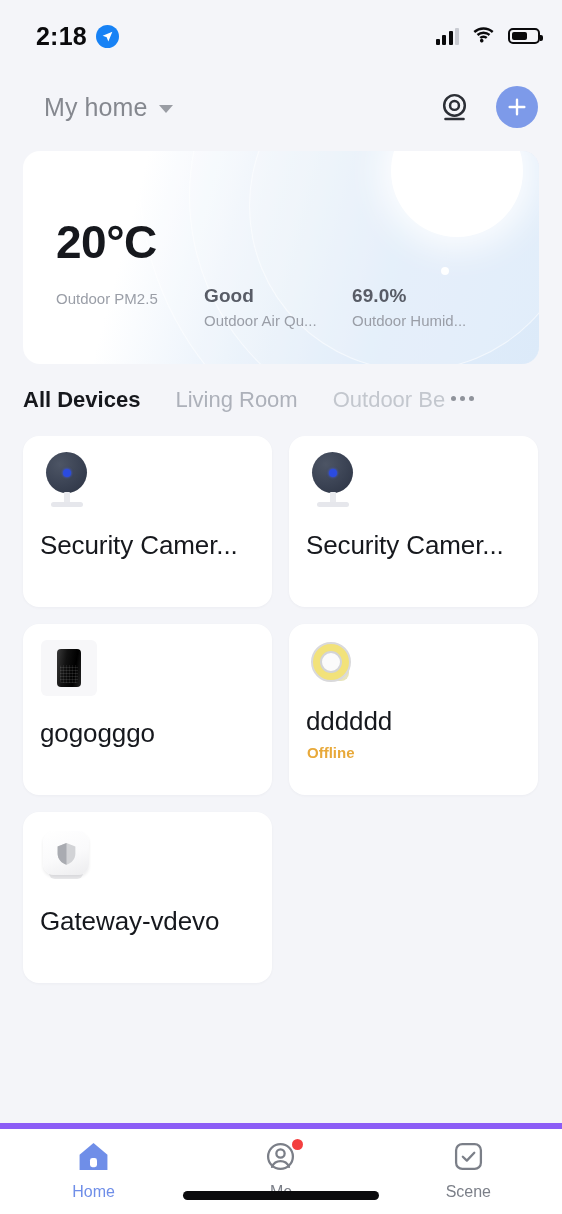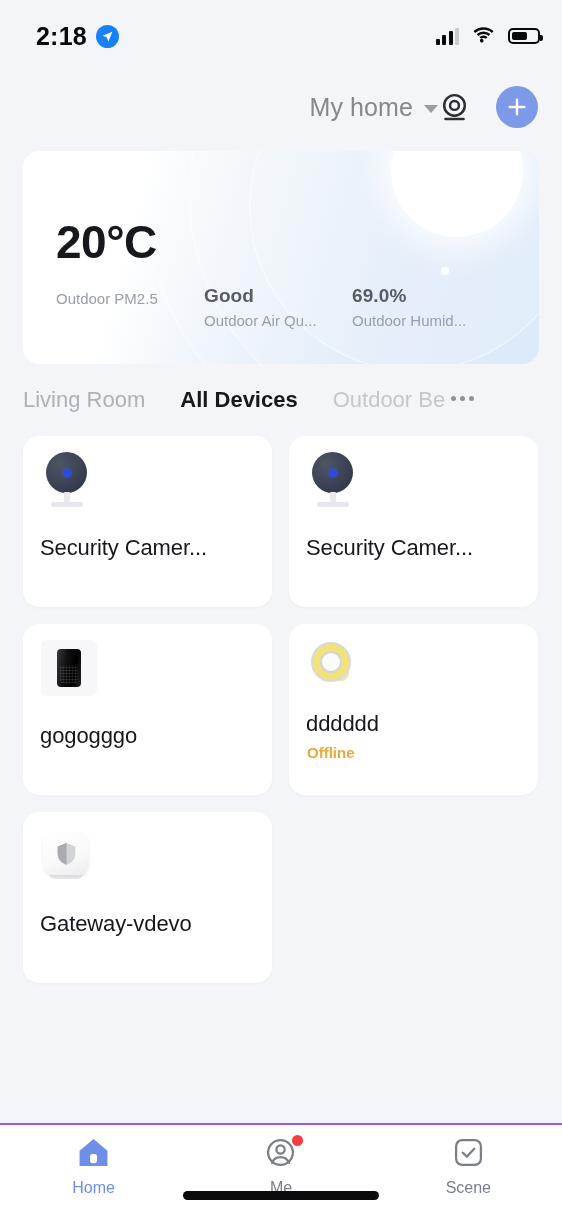--- a/index.html
+++ b/index.html
@@ -43,21 +43,21 @@
   }
   .battery::after {
     content: ""; position: absolute; right: -5px; top: 5px;
     width: 3px; height: 6px; border-radius: 0 2px 2px 0; background: #0a0a0c;
   }
   .battery b { display: block; height: 100%; width: 62%; background: #0a0a0c; border-radius: 2px; }
 
   
   .header {
     height: 70px; flex: none;
-    display: flex; align-items: center; justify-content: flex-end;
+    display: flex; align-items: center; justify-content: space-between;
     padding: 0 24px 0 24px;
     margin-left: 20px;
   }
   .home-select { display: flex; align-items: center; gap: 11px; cursor: pointer; }
   .home-name { font-size: 25px; color: #85888f; letter-spacing: .1px; }
   .caret {
     width: 0; height: 0; border-left: 7px solid transparent;
     border-right: 7px solid transparent; border-top: 8px solid #9a9da4;
     margin-top: 3px;
   }
@@ -129,21 +129,21 @@
     padding: 0 23px;
   }
   .dev-card {
     width: 249px; height: 171px; background: #ffffff; border-radius: 16px;
     position: relative; cursor: pointer;
     box-shadow: 0 1px 3px rgba(30,40,70,.035);
   }
   .dev-icon { position: absolute; left: 18px; top: 16px; width: 56px; height: 58px; }
   .dev-name {
     position: absolute; left: 17px; bottom: 46px;
-    font-size: 22px; color: #16181d; letter-spacing: -.1px;
+    font-size: 26px; color: #16181d; letter-spacing: -.1px;
     white-space: nowrap; overflow: hidden; max-width: 216px;
   }
   .dev-card.with-status .dev-name { bottom: 58px; }
   .dev-status {
     position: absolute; left: 18px; bottom: 34px;
     font-size: 15px; color: #e8a93a; font-weight: bold;
   }
 
   
   .cam-ball {
@@ -191,21 +191,21 @@
   .gw-body {
     position: absolute; left: 2px; top: 3px; width: 46px; height: 44px; border-radius: 11px;
     background: linear-gradient(160deg, #ffffff 0%, #fafafb 55%, #ececee 100%);
     box-shadow: 0 2px 3px rgba(40,45,60,.09);
   }
   .gw-foot { position: absolute; left: 8px; top: 45px; width: 34px; height: 6px; background: #e9e9eb; border-radius: 0 0 7px 7px; }
 
   
   .bottom-nav {
     flex: none; height: 91px; background: #ffffff;
-    border-top: 2px solid #8b5cf6;
+    border-top: 6px solid #8b5cf6;
     display: flex; align-items: flex-start; padding-top: 12px;
   }
   .nav-item {
     flex: 1; display: flex; flex-direction: column; align-items: center; gap: 7px;
     cursor: pointer; position: relative;
   }
   .nav-label { font-size: 16px; color: #7b7f88; }
   .nav-item.active .nav-label { color: #6f8ee8; }
   .nav-badge {
     position: absolute; width: 11px; height: 11px; border-radius: 50%;
@@ -288,22 +288,22 @@
         <div class="l">Outdoor Air Qu...</div>
       </div>
       <div class="w-stat">
         <div class="v">69.0%</div>
         <div class="l">Outdoor Humid...</div>
       </div>
     </div>
   </div>
 
   <div class="tabs">
+    <div class="tab active">All Devices</div>
     <div class="tab">Living Room</div>
-    <div class="tab active">All Devices</div>
     <div class="tab faded">Outdoor Be</div>
     <div class="tab-more">
         <i></i>
         <i></i>
         <i></i>
       </div>
   </div>
 
   <div class="grid-wrap">
     <div class="grid">

